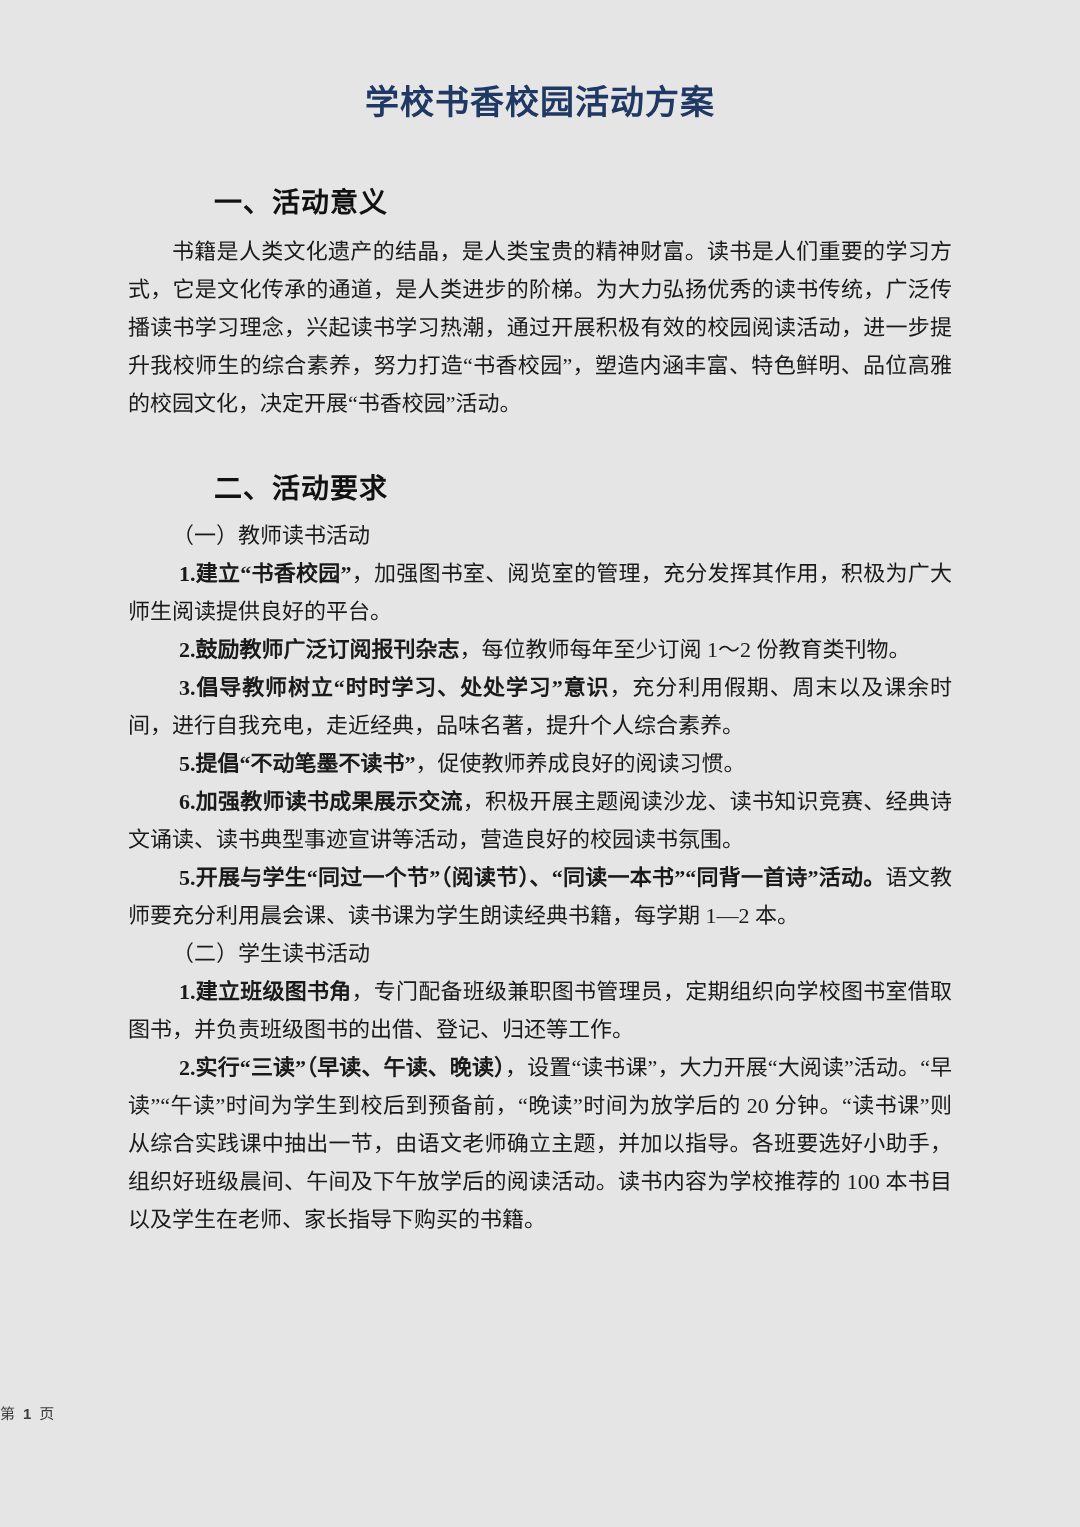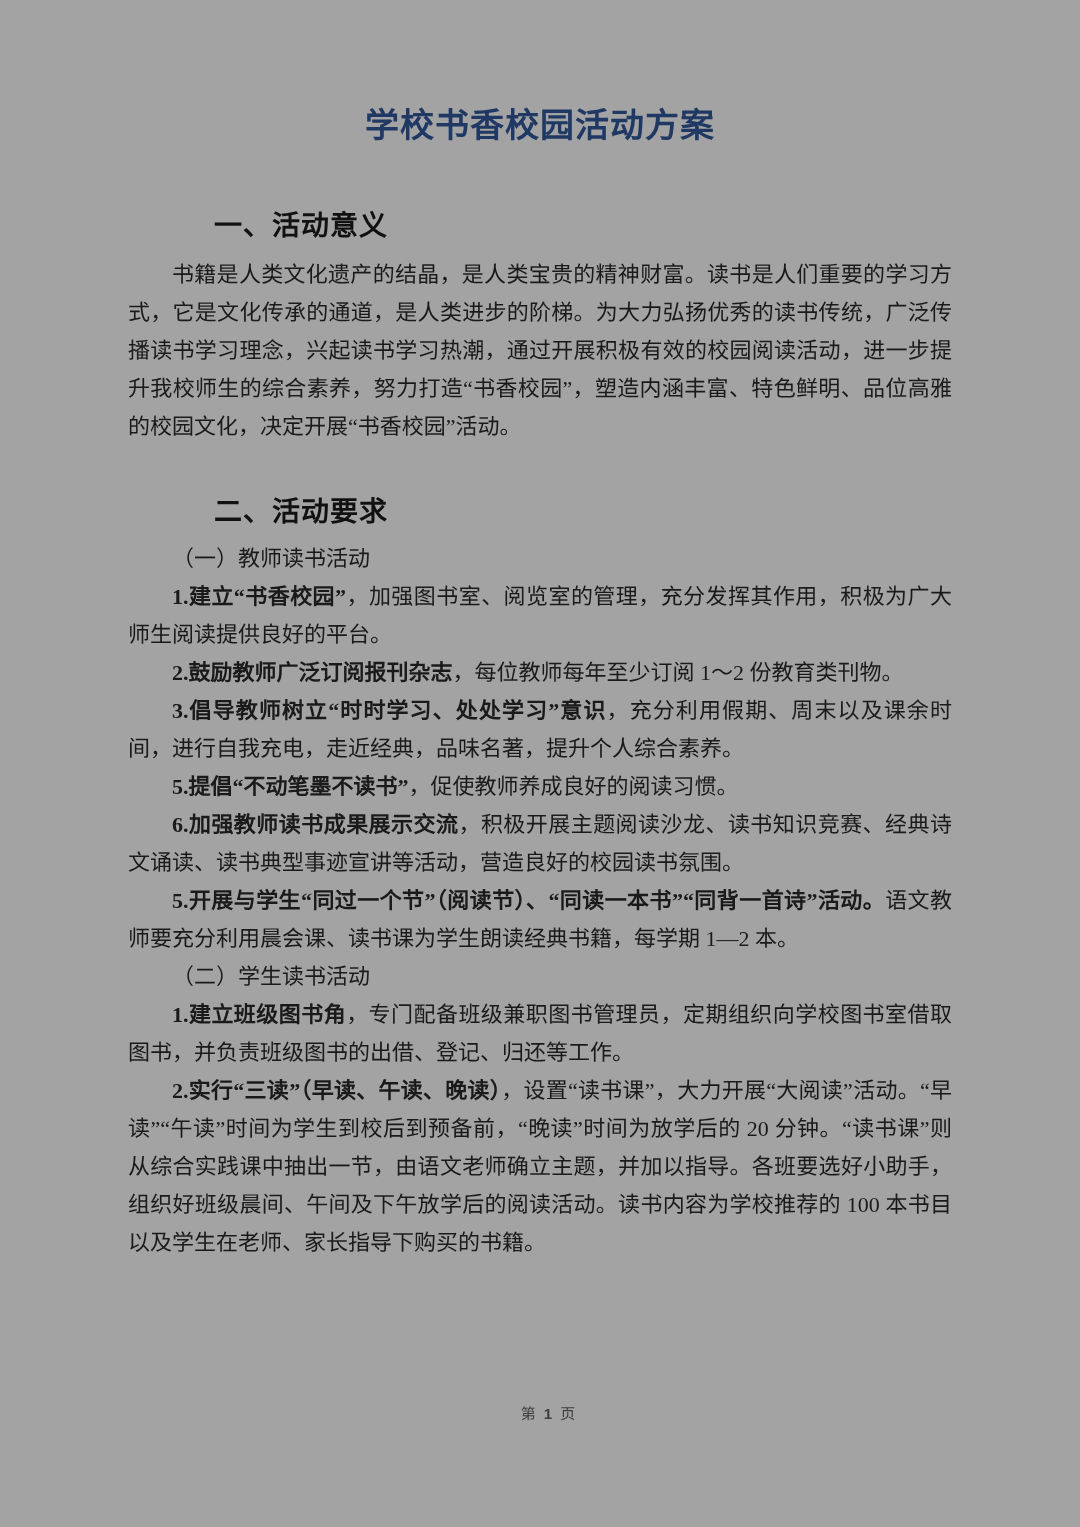--- a/index.html
+++ b/index.html
@@ -8,22 +8,22 @@
     width: 1080px;
     height: 1527px;
     position: relative;
     font-family: "Liberation Serif", "DejaVu Serif", serif;
     color: #1a1a1a;
     overflow: hidden;
   }
   .page {
     position: absolute;
     inset: 0;
-    padding: 104px 128px 0 128px;
-    background: #a3a3a3;
+    padding: 81px 128px 0 128px;
+    background: #e5e5e5;
   }
   .doc-title {
     font-size: 34px;
     line-height: 44px;
     font-weight: 700;
     text-align: center;
     color: #1f3864;
     letter-spacing: 1px;
   }
   h2.section-heading {
@@ -39,27 +39,27 @@
   .body-text {
     font-size: 22px;
     line-height: 38px;
     text-align: justify;
     text-indent: 44px;
     word-break: normal;
     overflow-wrap: anywhere;
   }
   .meaning-paragraph { margin-top: 14px; }
   .sub-heading { margin-top: 12px; }
-  .lead { font-weight: 700; }
+  .lead { font-weight: 700; margin-left: 7px; }
   .footer {
     position: absolute;
-    left: 16px;
+    left: 0;
     right: 0;
     top: 1402px;
-    text-align: center;
+    text-align: left;
     font-size: 15px;
     color: #3d3d3d;
     font-family: "Liberation Sans", "DejaVu Sans", sans-serif;
   }
   .footer .num { font-weight: 700; margin: 0 8px; }
 </style>
 </head>
 <body>
 
 <div class="page">

